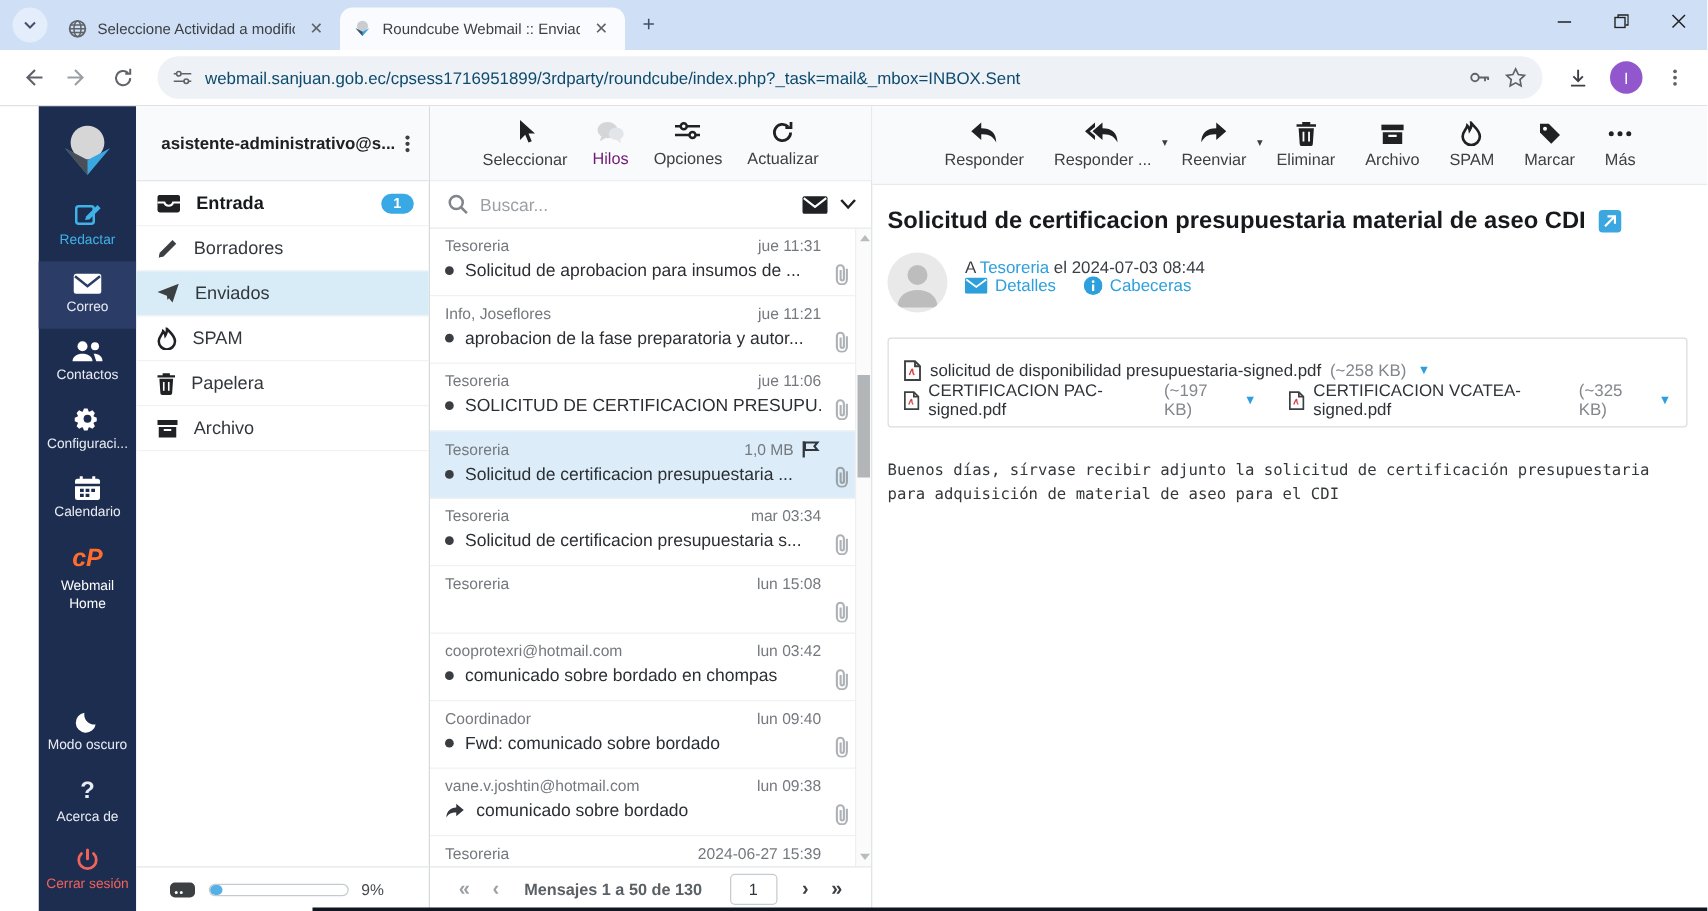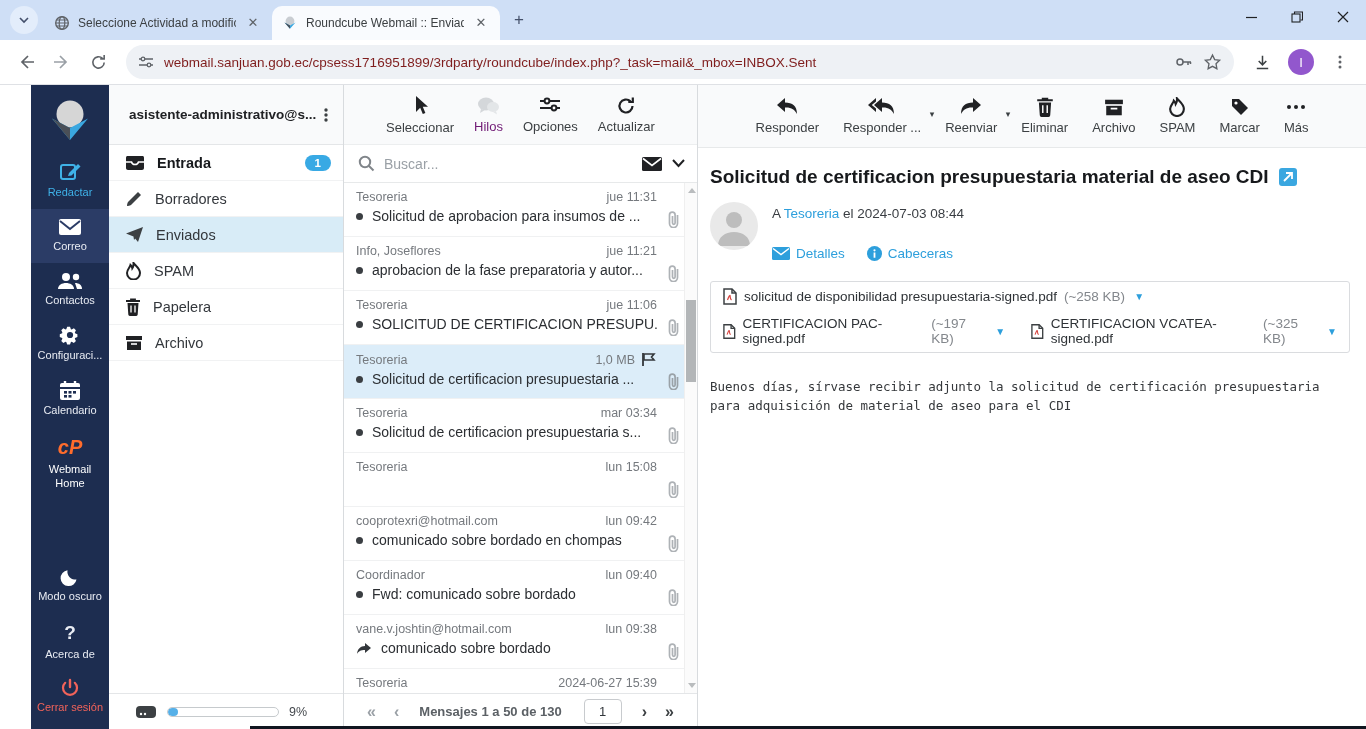--- a/index.html
+++ b/index.html
@@ -12,21 +12,21 @@
   .tab { display:flex; align-items:center; gap:8px; width:228px; height:34px; padding:0 10px; border-radius:10px 10px 0 0; font-size:12px; color:#3c4043; }
   .tab.active { background:#f9fbfe; }
   .tab .title { flex:1; white-space:nowrap; overflow:hidden; }
   .tab .close { font-size:13px; color:#5f6368; width:18px; height:18px; line-height:18px; text-align:center; border-radius:50%; cursor:pointer; }
   .newtab { width:26px; height:26px; border:none; background:transparent; font-size:17px; color:#44506a; margin:0 0 7px 6px; cursor:pointer; }
   .wincontrols { position:absolute; right:0; top:0; height:34px; display:flex; }
   .winbtn { width:46px; height:34px; display:flex; align-items:center; justify-content:center; color:#202124; font-size:13px; cursor:pointer; }
   .btoolbar { height:45px; background:#ffffff; border-bottom:1px solid #dfe1e5; display:flex; align-items:center; padding:0 10px; gap:4px; }
   .navbtn { width:32px; height:32px; display:flex; align-items:center; justify-content:center; border:none; background:transparent; cursor:pointer; }
   .omnibox { flex:1; height:34px; background:#eef1f5; border-radius:17px; display:flex; align-items:center; padding:0 12px; margin:0 8px; gap:10px; }
-  .urltext { flex:1; font-size:13.5px; color:#7f1d1d; white-space:nowrap; overflow:hidden; }
+  .urltext { flex:1; font-size:13.5px; color:#0c4a6e; white-space:nowrap; overflow:hidden; }
   .avatar-browser { width:26px; height:26px; border-radius:50%; background:#9257cd; color:#fff; font-size:13px; display:flex; align-items:center; justify-content:center; margin:0 6px; cursor:pointer; }
 
   
   .app { position:absolute; top:85px; left:0; right:0; bottom:0; display:flex; }
 
   
   .sidebar { width:78px; background:#1d2d50; color:#e9ecf3; display:flex; flex-direction:column; align-items:center; font-size:11px; text-align:center; flex-shrink:0;margin-left:31px; }
   .rc-logo { margin:10px 0 6px; }
   .nav-item { width:100%; padding:8px 2px 9px; cursor:pointer; line-height:1.25; }
   .nav-item svg, .nav-item .glyph { display:block; margin:0 auto 3px; }
@@ -85,26 +85,26 @@
   .reading { flex:1; display:flex; flex-direction:column; background:#fff; }
   .rtoolbar { height:63px; background:#f9fafb; border-bottom:1px solid #e7e9ea; display:flex; align-items:center; justify-content:center; gap:24px; }
   .rtb { position:relative; }
   .rtb .caret { position:absolute; right:-13px; top:12px; font-size:9px; color:#3c4043; }
   .rcontent { padding:18px 16px 0 12px; overflow:hidden; }
   .subjline { display:flex; align-items:center; gap:10px; margin-bottom:14px; }
   .subject { font-size:19px; font-weight:bold; color:#17191c; }
   .extlink { width:18px; height:18px; background:#3aa7e0; border-radius:3px; display:inline-flex; align-items:center; justify-content:center; cursor:pointer; }
   .metarow { display:flex; gap:14px; margin-bottom:20px; }
   .avatar-mail { width:48px; height:48px; border-radius:50%; background:#e9e9e9; overflow:hidden; display:flex; align-items:center; justify-content:center; }
-  .meta .toline { font-size:13.5px; color:#3a3e43; margin:4px 0 25px; }
+  .meta .toline { font-size:13.5px; color:#3a3e43; margin:4px 0 0; }
   .blue { color:#2d9fdc; cursor:pointer; }
   .metalinks { display:flex; gap:22px; font-size:13.5px; }
   .mlink { display:flex; align-items:center; gap:6px; color:#2d9fdc; cursor:pointer; }
   .attbox { border:1px solid #dadcdf; border-radius:3px; padding:6px 12px; margin-bottom:24px; font-size:13.5px; }
-  .attrow { display:flex; align-items:flex-start; gap:26px; min-height:28px; flex-wrap:nowrap; }
+  .attrow { display:flex; align-items:flex-end; gap:26px; min-height:28px; flex-wrap:nowrap; }
   .att { display:flex; align-items:center; gap:7px; cursor:pointer; }
   .att .fname { color:#2f3337; }
   .att .fsize { color:#83878c; }
   .att .acaret { color:#2d9fdc; font-size:10px; margin-left:2px; }
   .mailbody { font-family:"DejaVu Sans Mono",monospace; font-size:12.5px; line-height:1.55; color:#35383b; max-width:628px; white-space:pre-wrap; }
 
   .bottomstrip { position:absolute; left:250px; right:0; bottom:0; height:3px; background:#10151f; }
   svg { display:block; }
 </style>
 </head>
@@ -477,21 +477,21 @@
               <span>Tesoreria</span>
               <span class="dt">lun 15:08</span>
             </div>
           <svg class="clip" width="15" height="17" viewBox="0 0 15 17">
               <path d="M11.5 4v8.5a4 4 0 0 1-8 0V4a2.8 2.8 0 0 1 5.6 0v8a1.3 1.3 0 0 1-2.6 0V5" fill="none" stroke="#aeb2b6" stroke-width="1.7"></path>
             </svg>
         </div>
         <div class="mrow">
           <div class="l1">
               <span>cooprotexri@hotmail.com</span>
-              <span class="dt">lun 09:42</span>
+              <span class="dt">lun 03:42</span>
             </div>
           <div class="l2">
               <span class="dot"></span>
               <span class="subj">comunicado sobre bordado en chompas</span>
             </div>
           <svg class="clip" width="15" height="17" viewBox="0 0 15 17">
               <path d="M11.5 4v8.5a4 4 0 0 1-8 0V4a2.8 2.8 0 0 1 5.6 0v8a1.3 1.3 0 0 1-2.6 0V5" fill="none" stroke="#aeb2b6" stroke-width="1.7"></path>
             </svg>
         </div>
         <div class="mrow">

